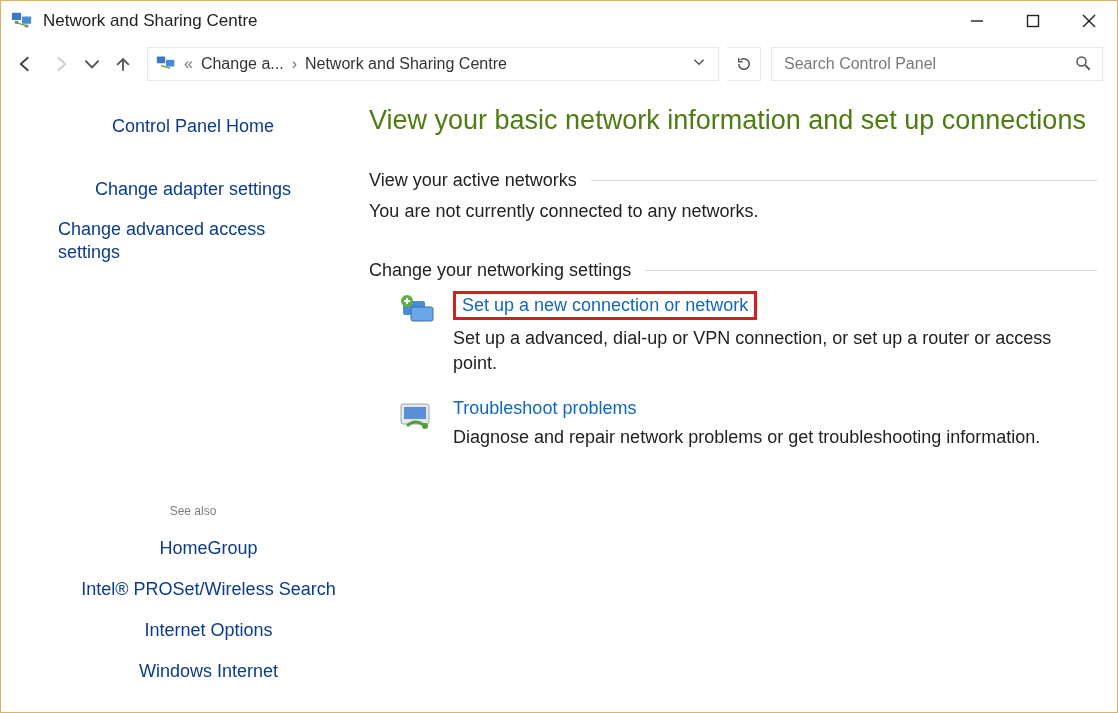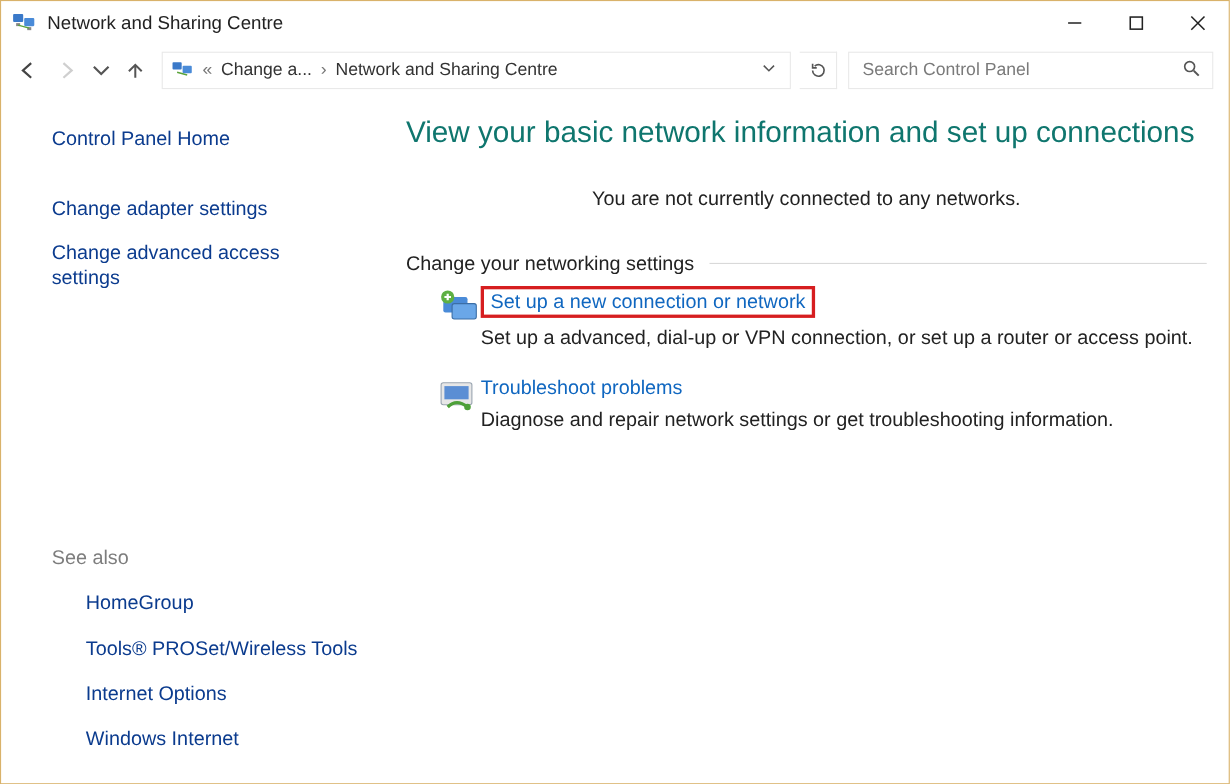--- a/index.html
+++ b/index.html
@@ -116,52 +116,53 @@
   
   .body-area {
     display:flex;
     height: calc(100% - 86px);
   }
   .sidebar {
     width: 348px;
     padding: 28px 10px 10px 46px;
     display:flex;
     flex-direction:column;
+    align-items:center;
   }
   .sidebar-link {
     color:#0b3b8e;
     font-size:18px;
     line-height:1.25;
     margin-bottom:22px;
     cursor:pointer;
     max-width:270px;
   }
   .sidebar-link.tight { margin-bottom:18px;}
   .sidebar-link.cph { margin-bottom:40px; }
   .see-also-heading {
     margin-top:auto;
     margin-bottom:20px;
     color:#7d7d7d;
-    font-size:18px;
+    font-size:12px;
     padding-top:150px;
   }
   .see-also-link {
     color:#0b3b8e;
     font-size:18px;
     margin-bottom:20px;
     cursor:pointer;
     margin-left:31px;
   }
 
   .mainpane {
     flex:1;
     padding: 18px 20px 0 20px;
   }
   .main-title {
-    color:#0f766e;
+    color:#4d7c0f;
     font-size:27px;
     font-weight:400;
     margin-bottom:34px;
   }
   .section-heading-row {
     display:flex;
     align-items:center;
     gap:14px;
     margin-bottom:10px;
   }
@@ -171,26 +172,26 @@
     white-space:nowrap;
   }
   .section-rule {
     flex:1;
     height:1px;
     background:#d9d9d9;
   }
   .status-text {
     font-size:18px;
     color:#222;
-    text-align:center;
     margin-bottom:38px;
   }
 
   .option-row {
     display:flex;
+    gap:16px;
     margin: 10px 0 22px 28px;
   }
   .option-icon {
     width:40px; height:40px;
     flex-shrink:0;
   }
   .option-text {
     flex:1;
     padding-right:10px;
   }
@@ -307,28 +308,32 @@
 </div>
 
 <div class="body-area">
   <div class="sidebar">
     <div class="sidebar-link cph">Control Panel Home</div>
     <div class="sidebar-link tight">Change adapter settings</div>
     <div class="sidebar-link">Change advanced access settings</div>
 
     <div class="see-also-heading">See also</div>
     <div class="see-also-link">HomeGroup</div>
-    <div class="see-also-link">Tools® PROSet/Wireless Tools</div>
+    <div class="see-also-link">Intel® PROSet/Wireless Search</div>
     <div class="see-also-link">Internet Options</div>
     <div class="see-also-link">Windows Internet</div>
   </div>
 
   <div class="mainpane">
     <div class="main-title">View your basic network information and set up connections</div>
 
+    <div class="section-heading-row">
+      <span class="section-heading">View your active networks</span>
+      <span class="section-rule"></span>
+    </div>
     <div class="status-text">You are not currently connected to any networks.</div>
 
     <div class="section-heading-row">
       <span class="section-heading">Change your networking settings</span>
       <span class="section-rule"></span>
     </div>
 
     <div class="option-row">
       <span class="option-icon">
         <svg viewBox="0 0 40 40" class="svgicon">
@@ -348,18 +353,18 @@
       <span class="option-icon">
         <svg viewBox="0 0 40 40" class="svgicon">
           <rect x="4" y="6" width="28" height="20" rx="2" fill="#e7e7e7" stroke="#9aa5b1"></rect>
           <rect x="7" y="9" width="22" height="12" fill="#5b8ed4"></rect>
           <path d="M10 28 q8 -8 18 0" fill="none" stroke="#4ea038" stroke-width="3"></path>
           <circle cx="28" cy="28" r="3" fill="#4ea038"></circle>
         </svg>
       </span>
       <div class="option-text">
         <span class="option-link">Troubleshoot problems</span>
-        <div class="option-desc">Diagnose and repair network settings or get troubleshooting information.</div>
+        <div class="option-desc">Diagnose and repair network problems or get troubleshooting information.</div>
       </div>
     </div>
 
   </div>
 </div>
 
 </body></html>

